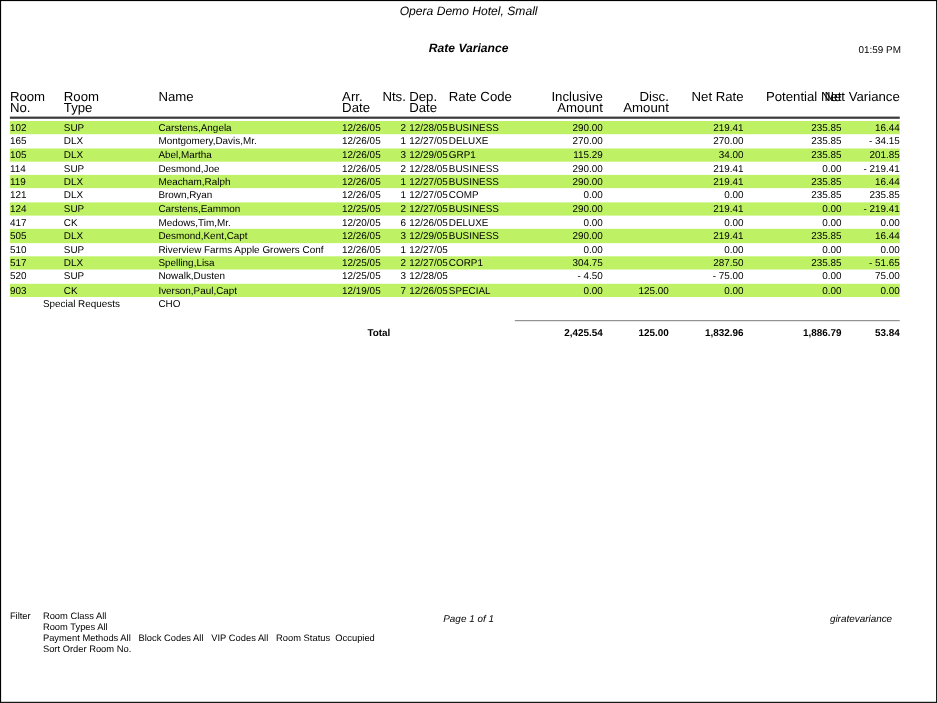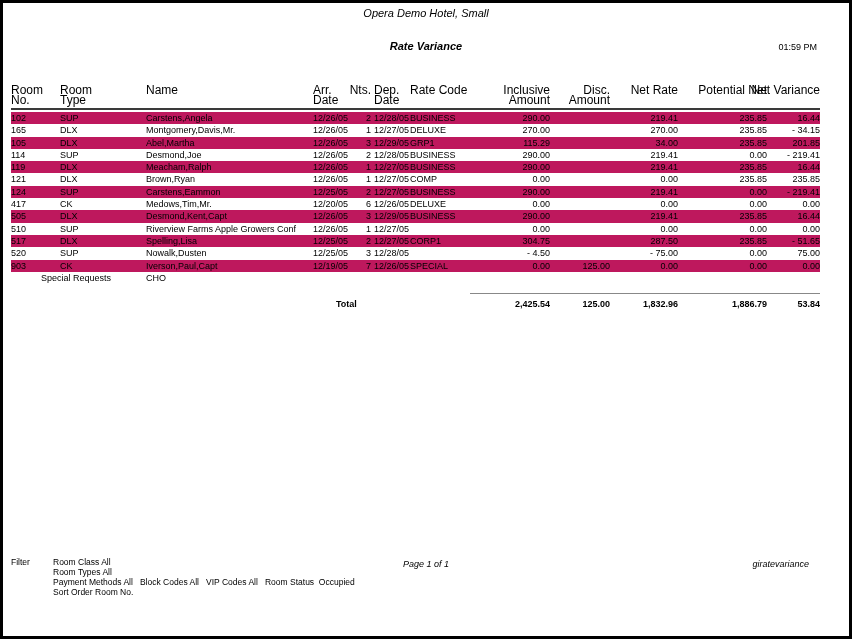--- a/index.html
+++ b/index.html
@@ -1,18 +1,18 @@
 <!DOCTYPE html>
 <html><head>
 <meta charset="utf-8">
 <style>
   html,body{margin:0;padding:0;background:#fff;}
   .page{
     position:relative;width:852px;height:639px;background:#fff;
-    border:3px solid #000000;box-sizing:border-box;overflow:hidden;
+    border:1px solid #000000;box-sizing:border-box;overflow:hidden;
     font-family:"Liberation Sans",sans-serif;color:#000;
   }
   .hotel-name{position:absolute;top:4px;left:0;width:100%;text-align:center;
     font-style:italic;font-size:11px;}
   .report-title{position:absolute;top:37px;left:0;width:100%;text-align:center;
     font-style:italic;font-weight:bold;font-size:11px;}
   .report-time{position:absolute;top:39px;right:32px;font-size:9px;}
 
   .thead{position:absolute;left:8px;top:82px;width:809px;height:24px;font-size:12px;}
   .thead .cell{white-space:pre-line;line-height:10px;}
@@ -28,34 +28,34 @@
   .c-inclusive{left:454px;width:85px;text-align:right;}
   .c-disc{left:539px;width:60px;text-align:right;}
   .c-net_rate{left:599px;width:68px;text-align:right;}
   .c-potential_net{left:667px;width:73px;text-align:right;padding-left:16px;}
   .c-net_variance{left:740px;width:69px;text-align:right;}
 
   .header-rule{position:absolute;left:8px;top:105px;width:809px;height:2px;background:#3a3a3a;}
   .tbody{position:absolute;left:8px;top:109px;width:809px;}
   .trow{position:relative;height:12.3px;line-height:12.3px;font-size:9px;}
   .trow .cell{top:0;}
-  .stripe{background:#be185d;}
+  .stripe{background:#bef264;}
 
   .special-row{position:absolute;left:8px;top:270px;width:809px;height:12px;font-size:9px;}
   .special-label{position:absolute;left:30px;top:0;}
   .special-value{position:absolute;left:135px;top:0;}
 
   .total-rule{position:absolute;left:467px;top:290px;width:350px;height:1px;background:#888;}
   .total-row{position:absolute;left:8px;top:296px;width:809px;height:12px;
     font-size:9px;font-weight:bold;}
   .total-label{position:absolute;left:325px;top:0;}
 
   .filter-label{position:absolute;left:8px;top:554px;font-size:8.5px;}
   .filter-lines{position:absolute;left:38px;top:554px;font-size:8.5px;line-height:10px;}
-  .filter-lines div{white-space:pre;margin-left:12px;}
+  .filter-lines div{white-space:pre;}
   .page-number{position:absolute;left:0;width:100%;top:556px;text-align:center;
     font-style:italic;font-size:9px;}
   .report-id{position:absolute;right:40px;top:556px;font-style:italic;font-size:9px;}
 </style>
 </head>
 <body>
 
 <div class="page">
 
   <div class="hotel-name">Opera Demo Hotel, Small</div>

